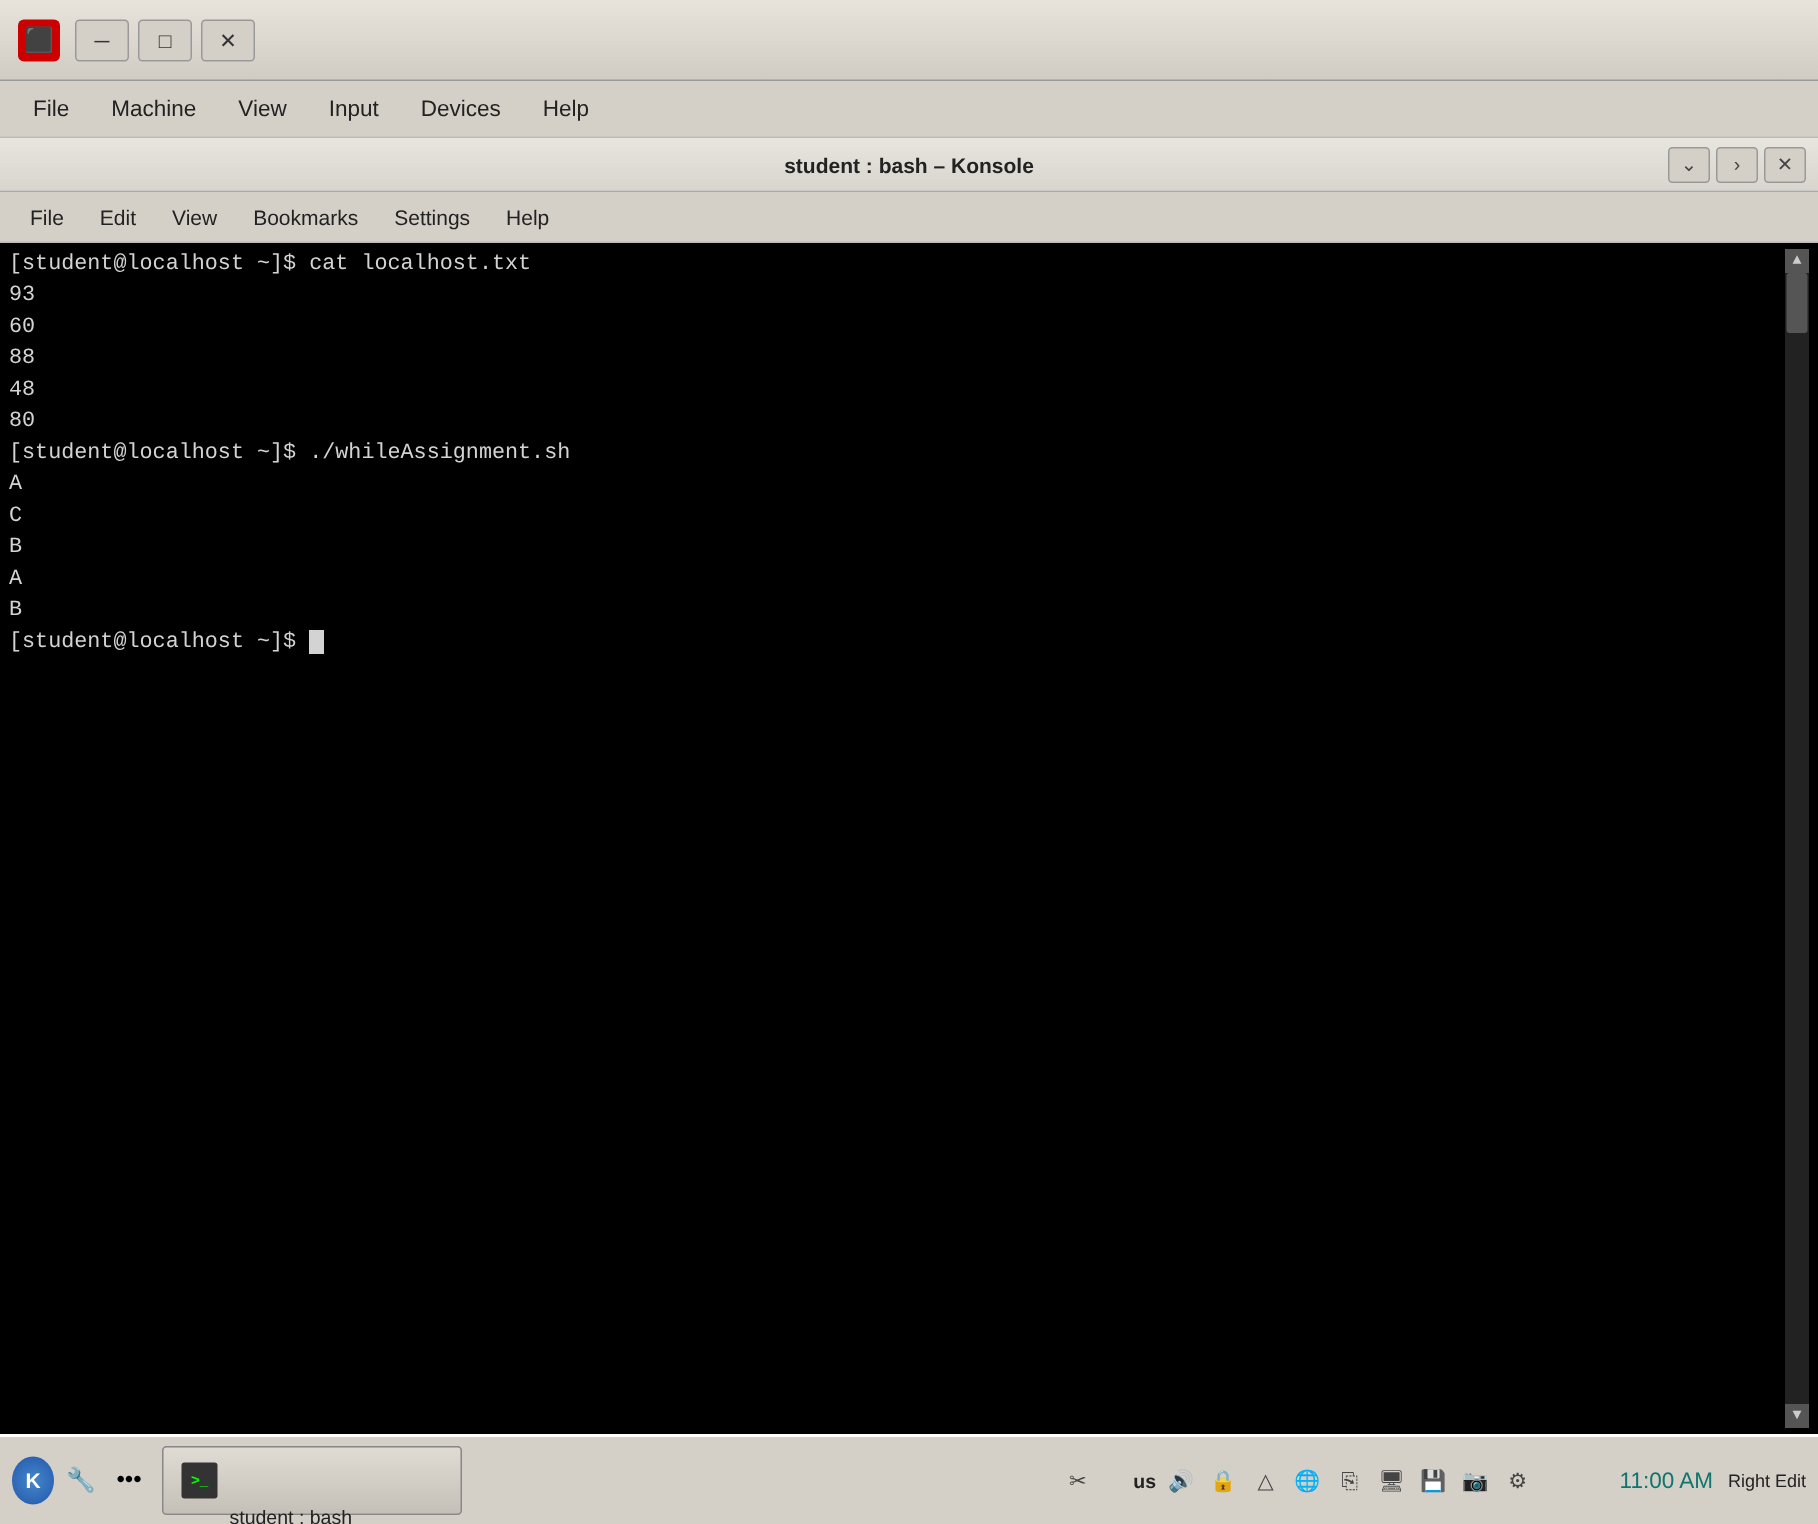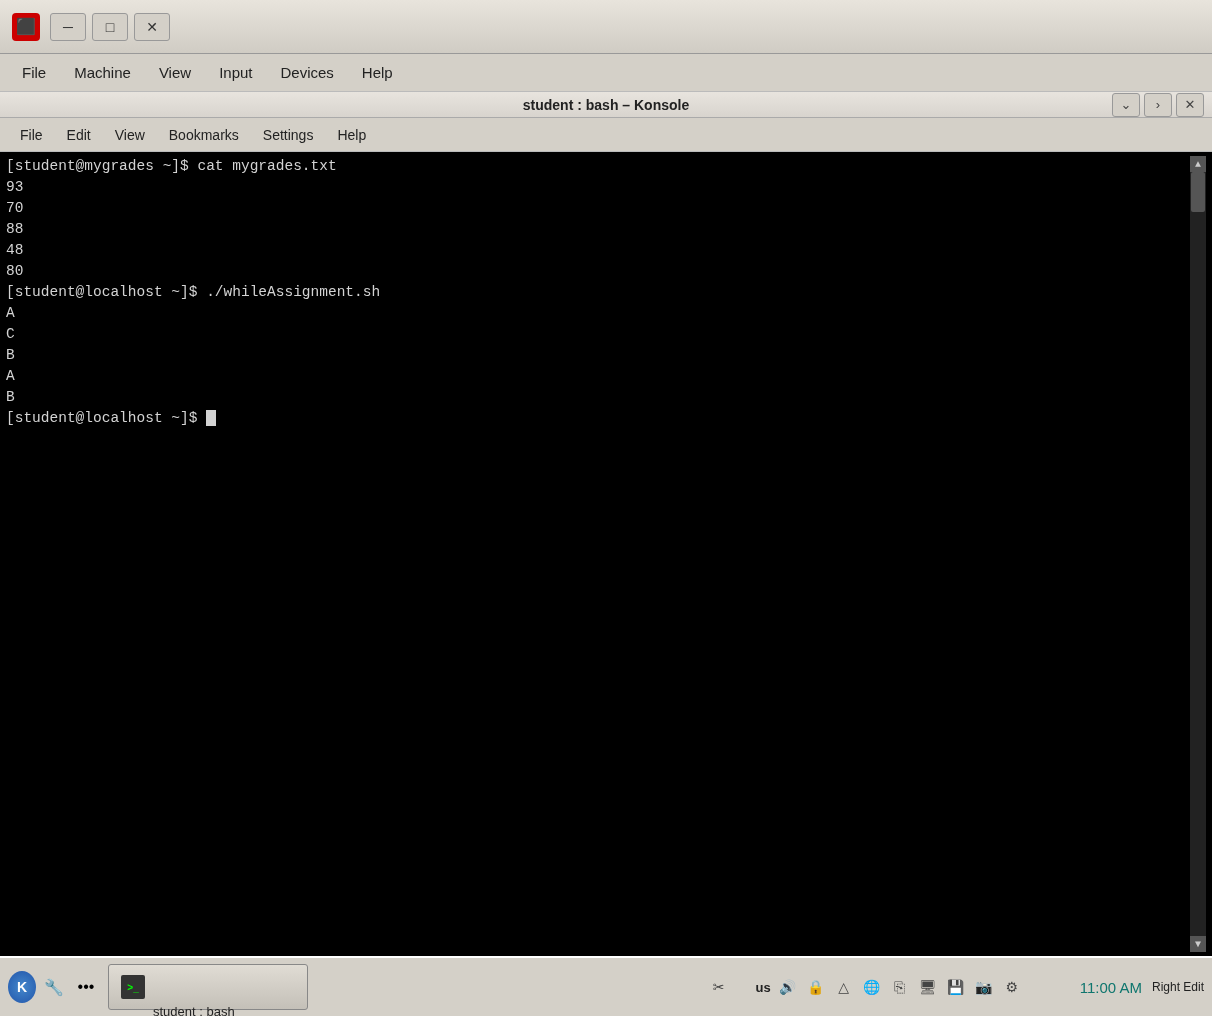--- a/index.html
+++ b/index.html
@@ -91,21 +91,21 @@
     .konsole-container {
       flex: 1;
       display: flex;
       flex-direction: column;
       background: #ffffff;
       margin: 0;
     }
 
     
     .konsole-titlebar {
-      height: 26px;
+      height: 36px;
       background: linear-gradient(to bottom, #e8e4de, #d8d4ce);
       display: flex;
       align-items: center;
       justify-content: center;
       border-bottom: 1px solid #aaa;
       flex-shrink: 0;
       position: relative;
     }
     .konsole-titlebar-title {
       font-size: 14px;
@@ -381,23 +381,23 @@
     <div class="konsole-menubar">
       <div class="konsole-menu-item">File</div>
       <div class="konsole-menu-item">Edit</div>
       <div class="konsole-menu-item">View</div>
       <div class="konsole-menu-item">Bookmarks</div>
       <div class="konsole-menu-item">Settings</div>
       <div class="konsole-menu-item">Help</div>
     </div>
 
     <div class="terminal-area">
-      <div class="terminal-content" id="terminal-content"><span class="prompt">[student@mygrades ~]$ cat mygrades.txt</span>
+      <div class="terminal-content" id="terminal-content"><span class="prompt">[student@localhost ~]$ cat localhost.txt</span>
 <span class="prompt">93</span>
-<span class="prompt">70</span>
+<span class="prompt">60</span>
 <span class="prompt">88</span>
 <span class="prompt">48</span>
 <span class="prompt">80</span>
 <span class="prompt">[student@localhost ~]$ ./whileAssignment.sh</span>
 <span class="prompt">A</span>
 <span class="prompt">C</span>
 <span class="prompt">B</span>
 <span class="prompt">A</span>
 <span class="prompt">B</span>
 <span class="prompt">[student@localhost ~]$ </span><span class="cursor"></span>

